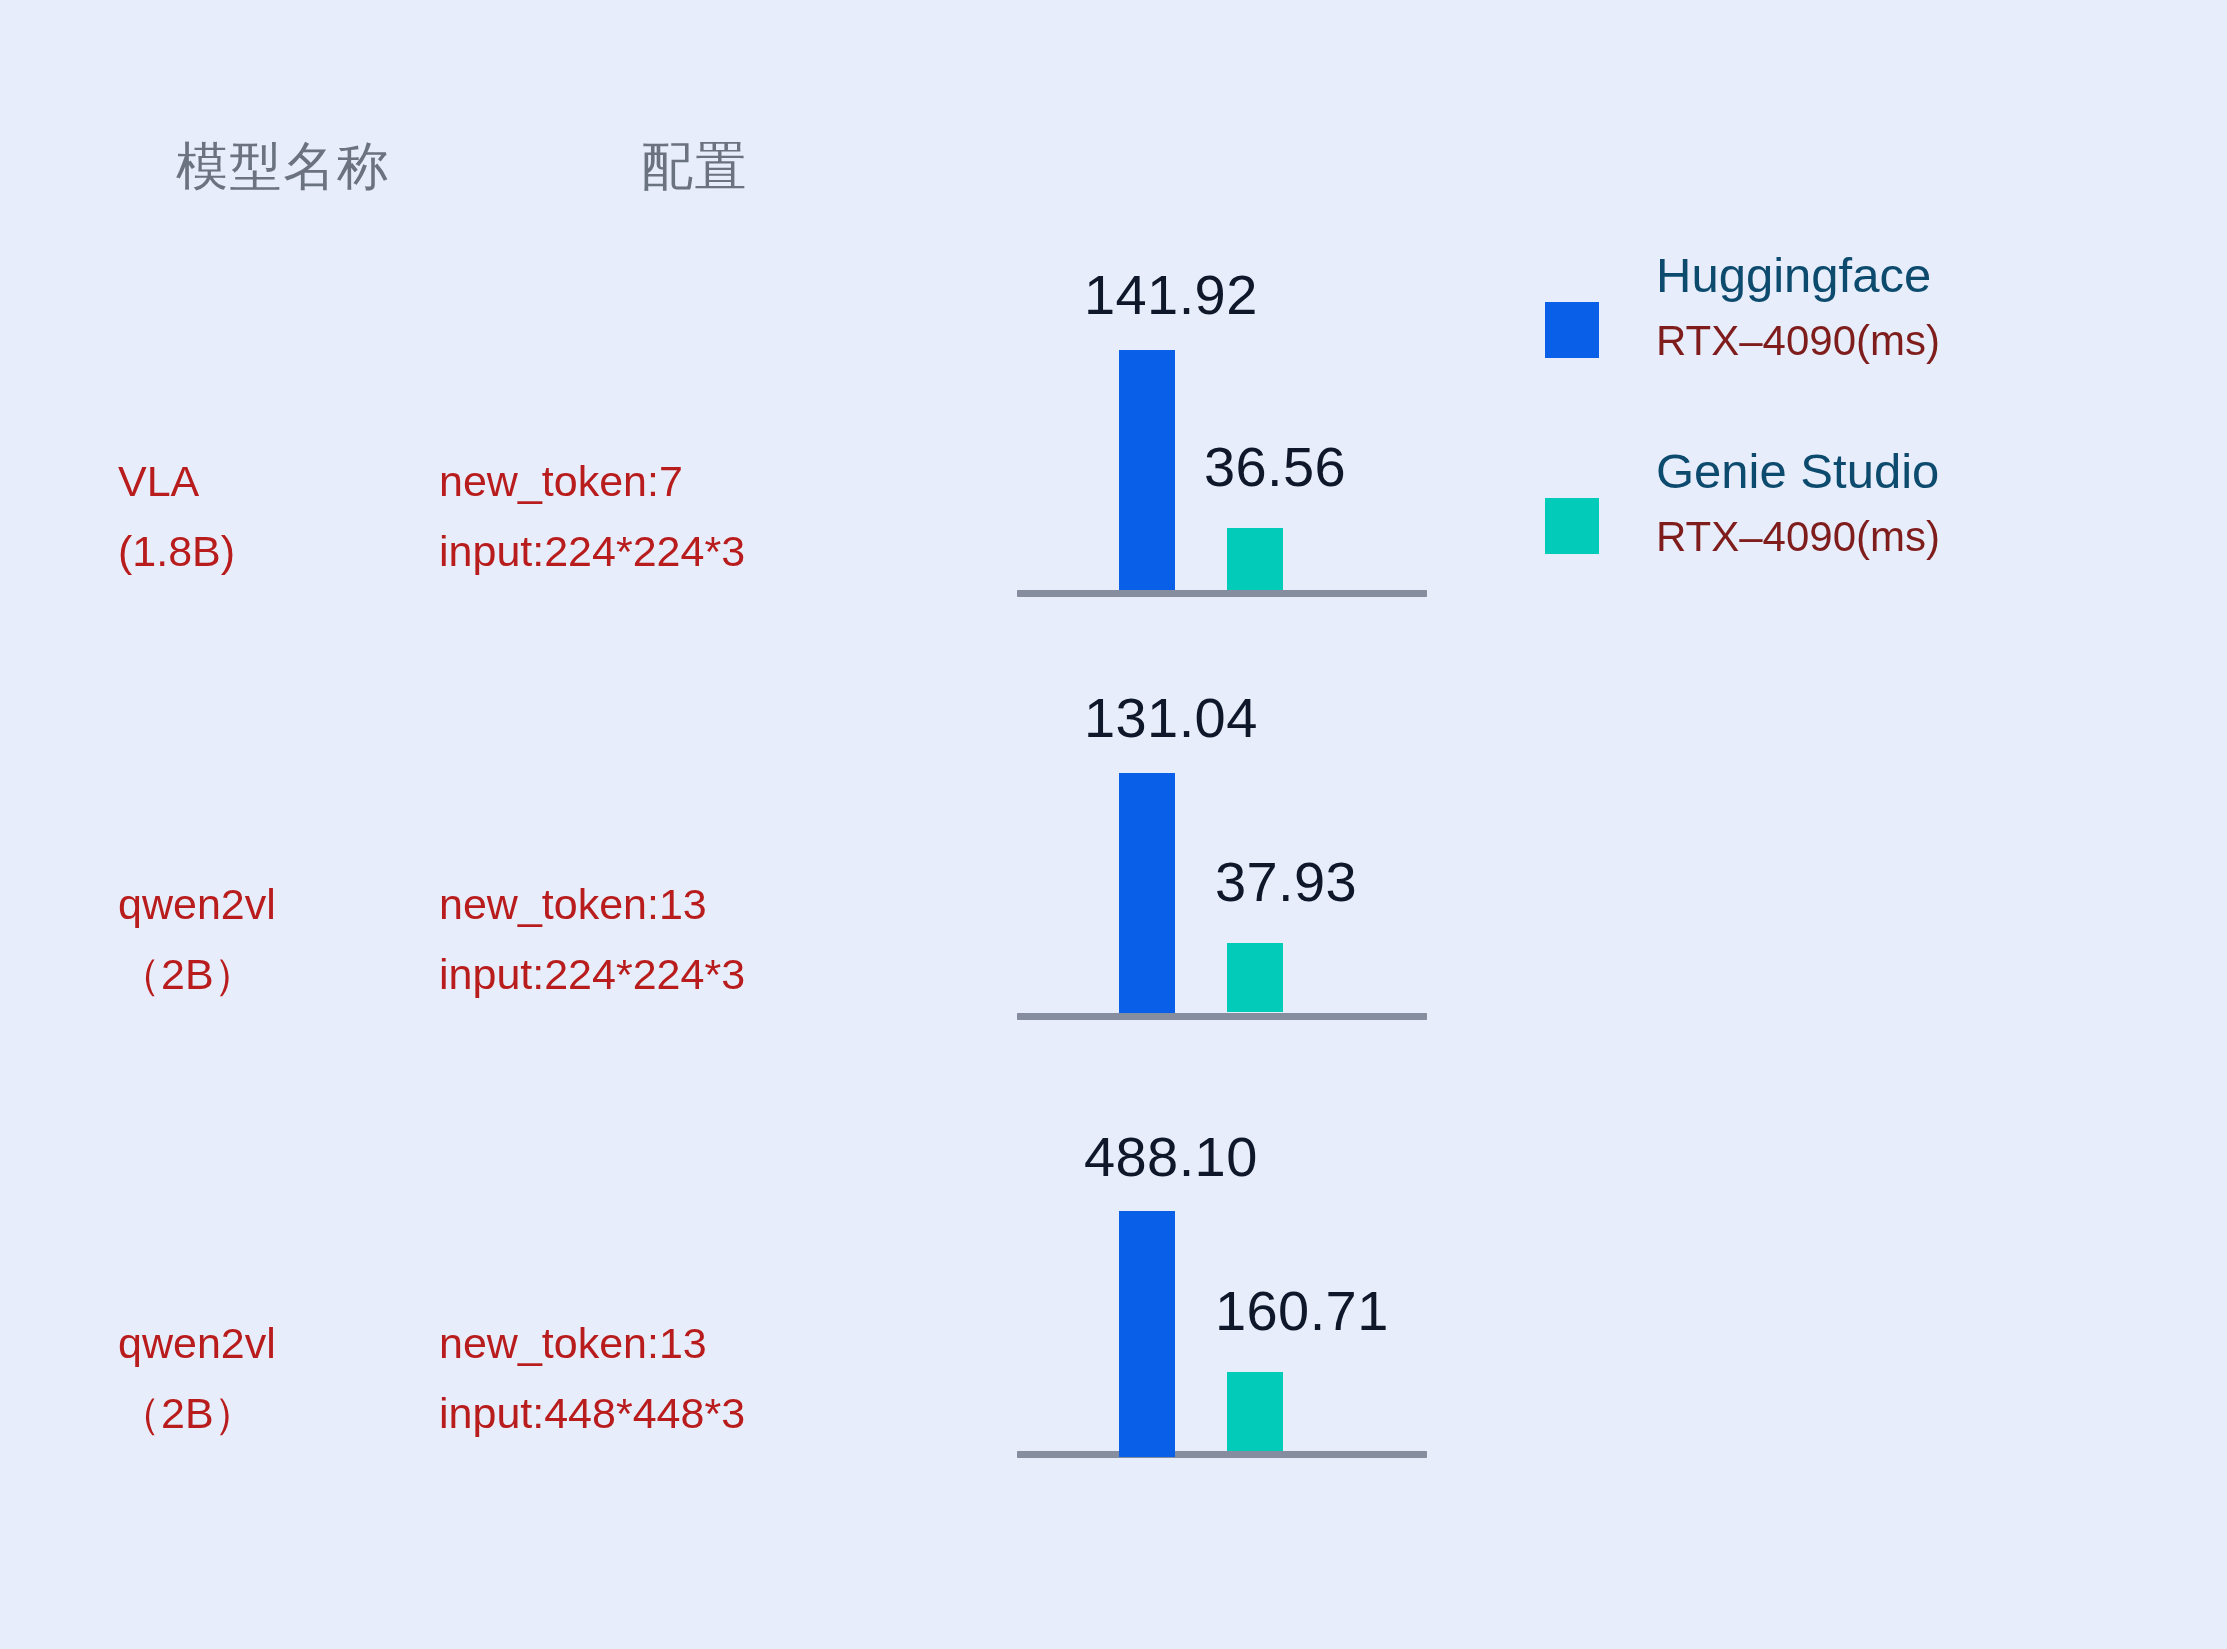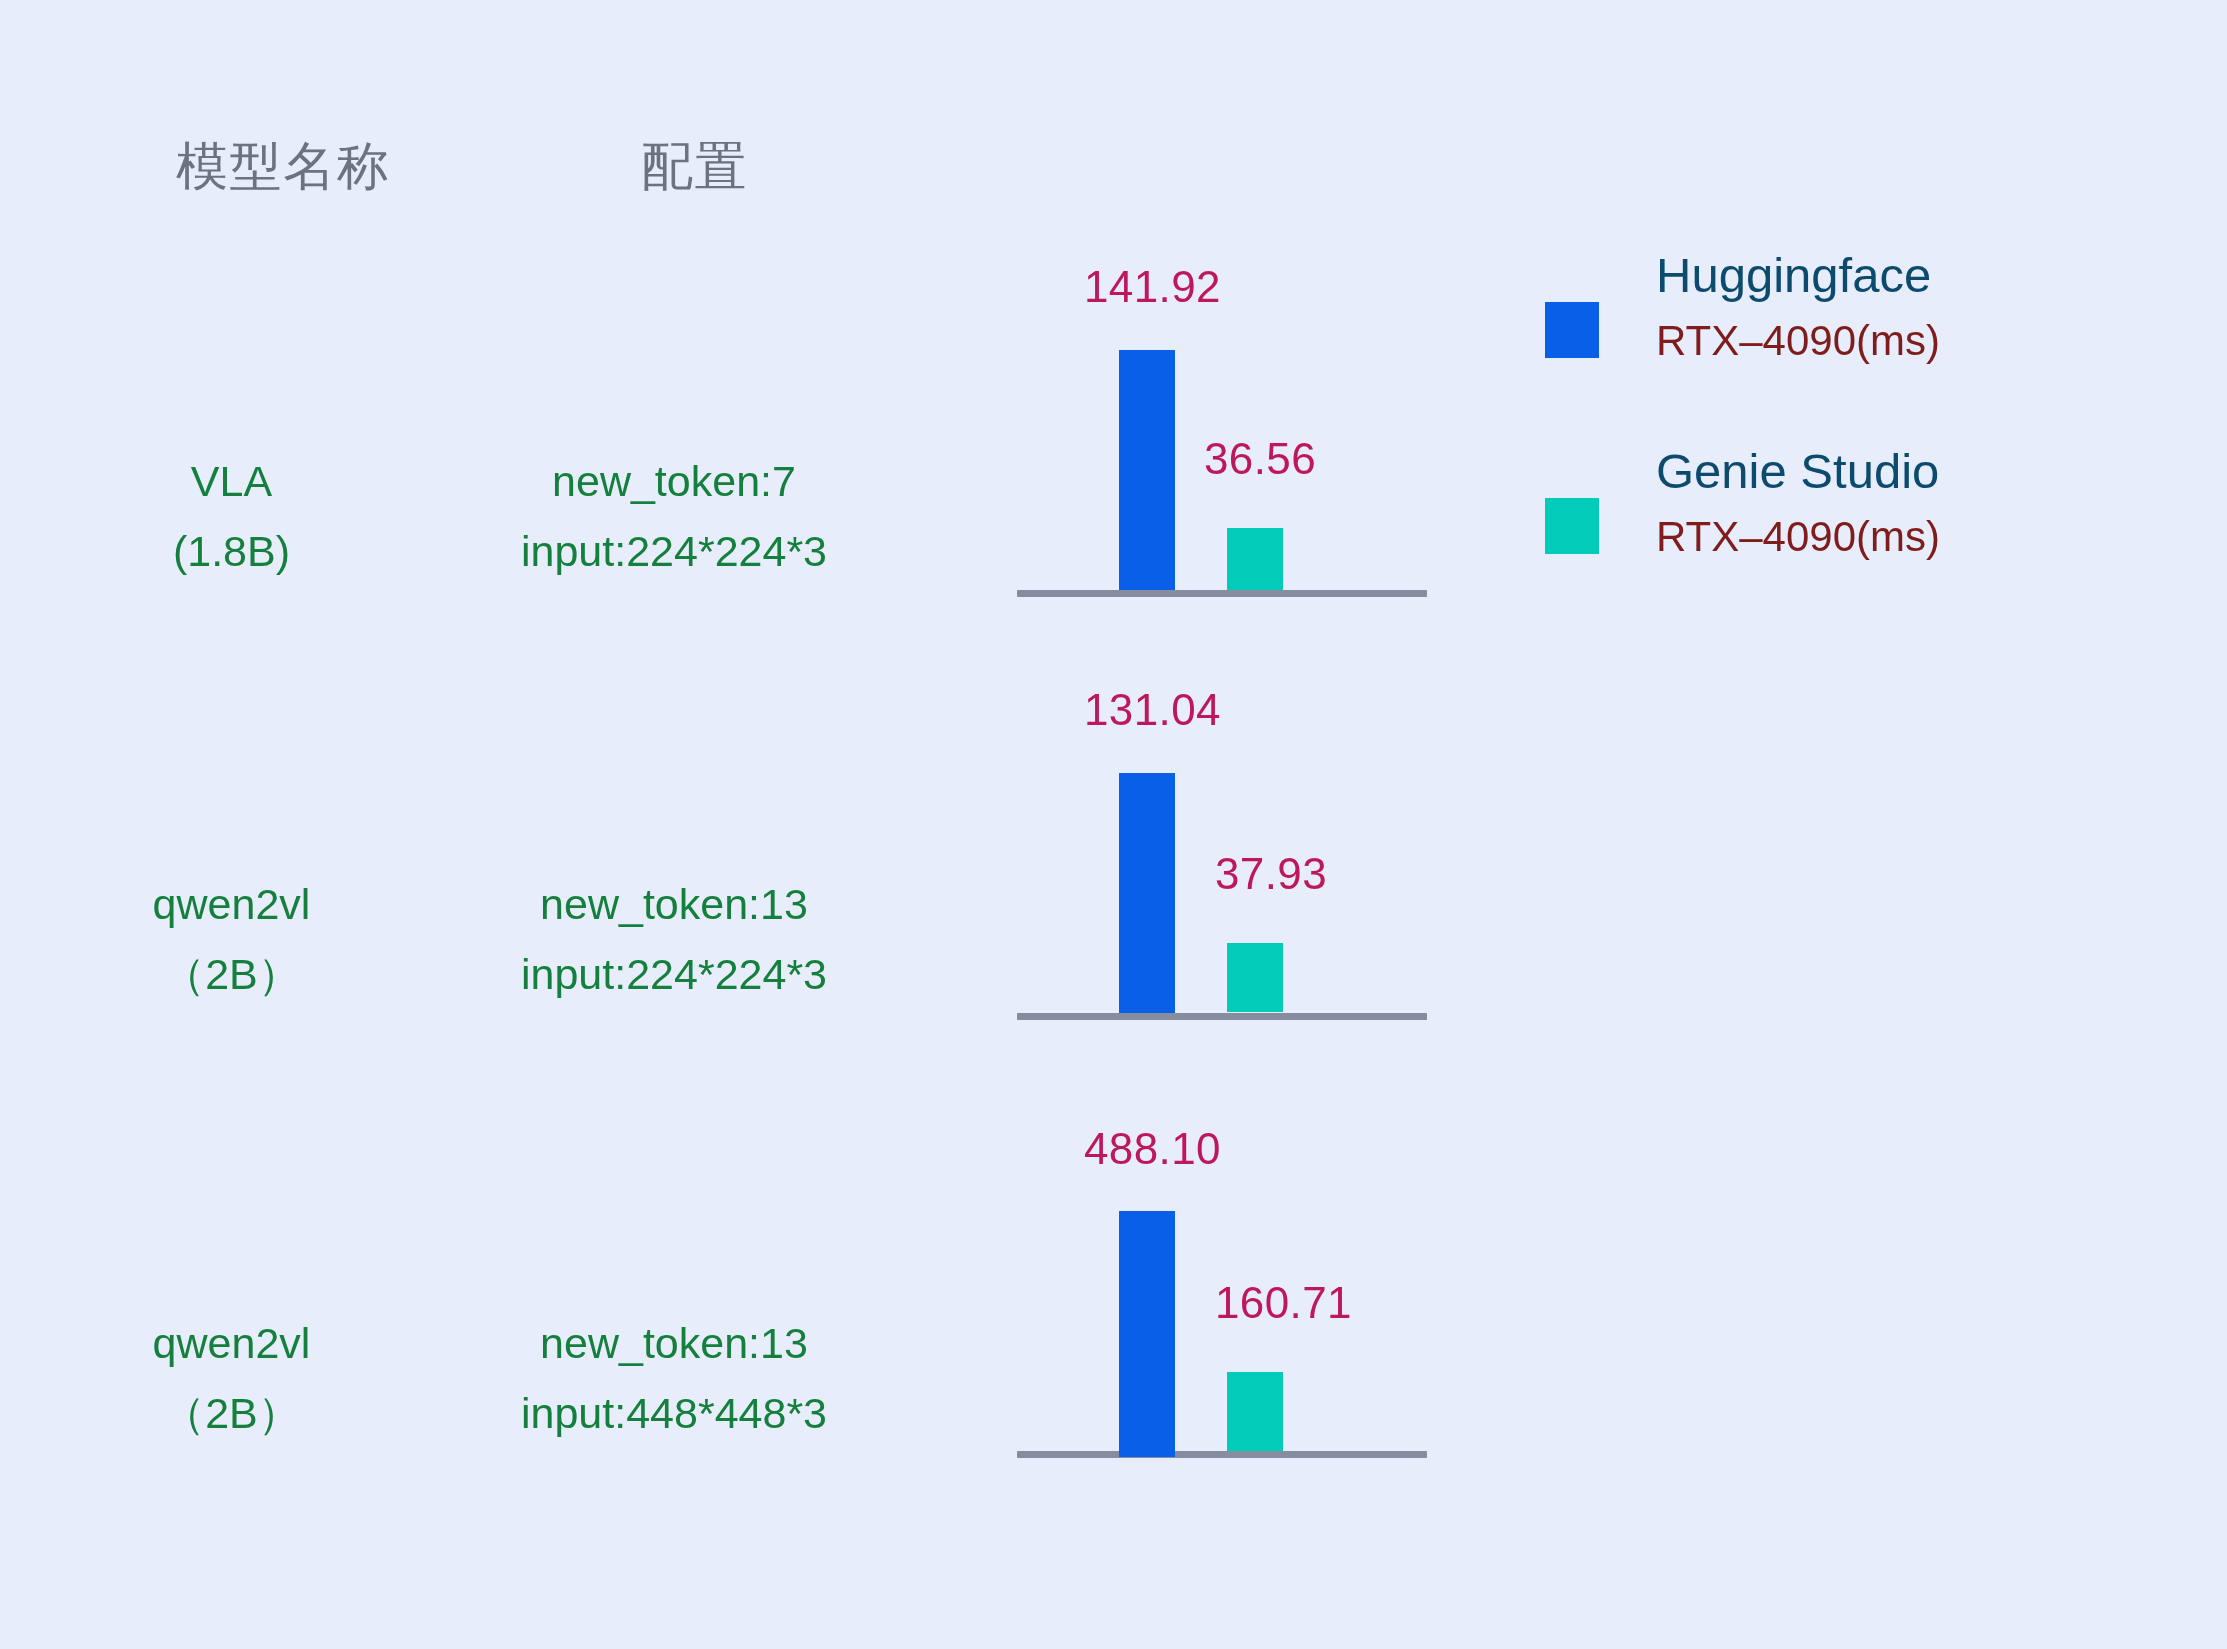--- a/index.html
+++ b/index.html
@@ -35,22 +35,22 @@
   
   .row {
     position: absolute;
     left: 0;
     width: 988px;
     height: 157px;
   }
   .cell {
     position: absolute;
     top: 0;
-    text-align: center;
-    color: #15803d;
+    text-align: left;
+    color: #b91c1c;
     font-size: 43px;
     line-height: 1.62;
     white-space: nowrap;
   }
   .cell-model  { left: 118px;  width: 227px; }
   .cell-config { left: 439px;  width: 470px; }
   .cell .line2 { display: block; }
 
   
   .chart-group {
@@ -67,22 +67,22 @@
     border-radius: 0.8px;
   }
   .bar {
     position: absolute;
     width: 56px;
   }
   .bar-hf   { left: 102px; }
   .bar-gs   { left: 210px; }
   .val-label {
     position: absolute;
-    color: #be185d;
-    font-size: 44px;
+    color: #0f172a;
+    font-size: 56px;
     white-space: nowrap;
     letter-spacing: 0.4px;
   }
 
   
   #legend {
     position: absolute;
     left: 1540px;
     top: 243px;
     width: 658px;

